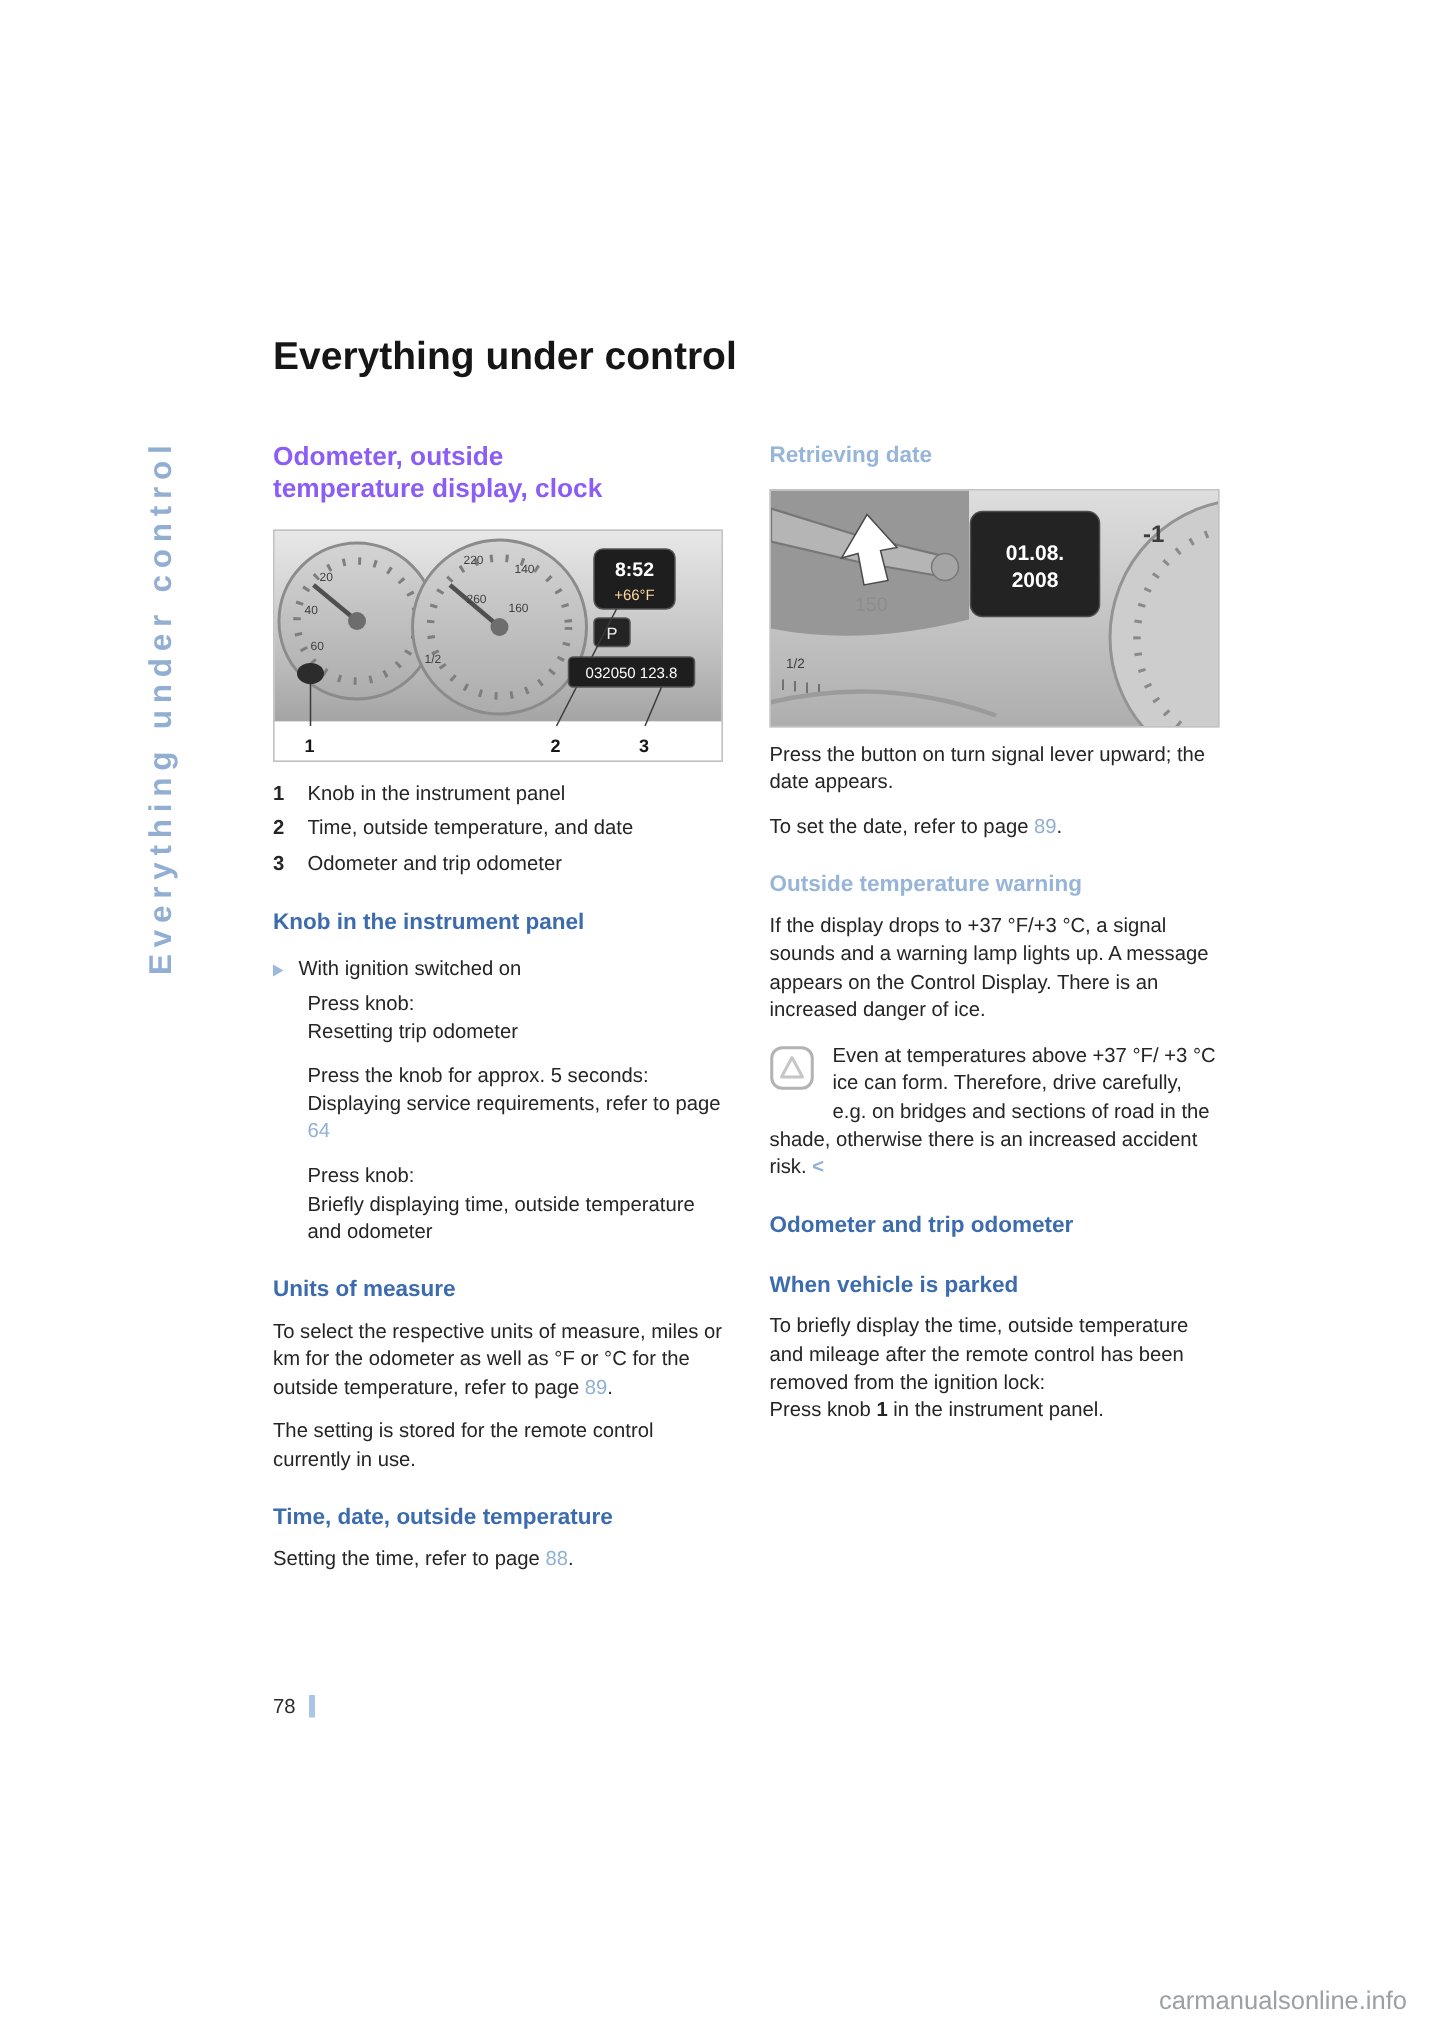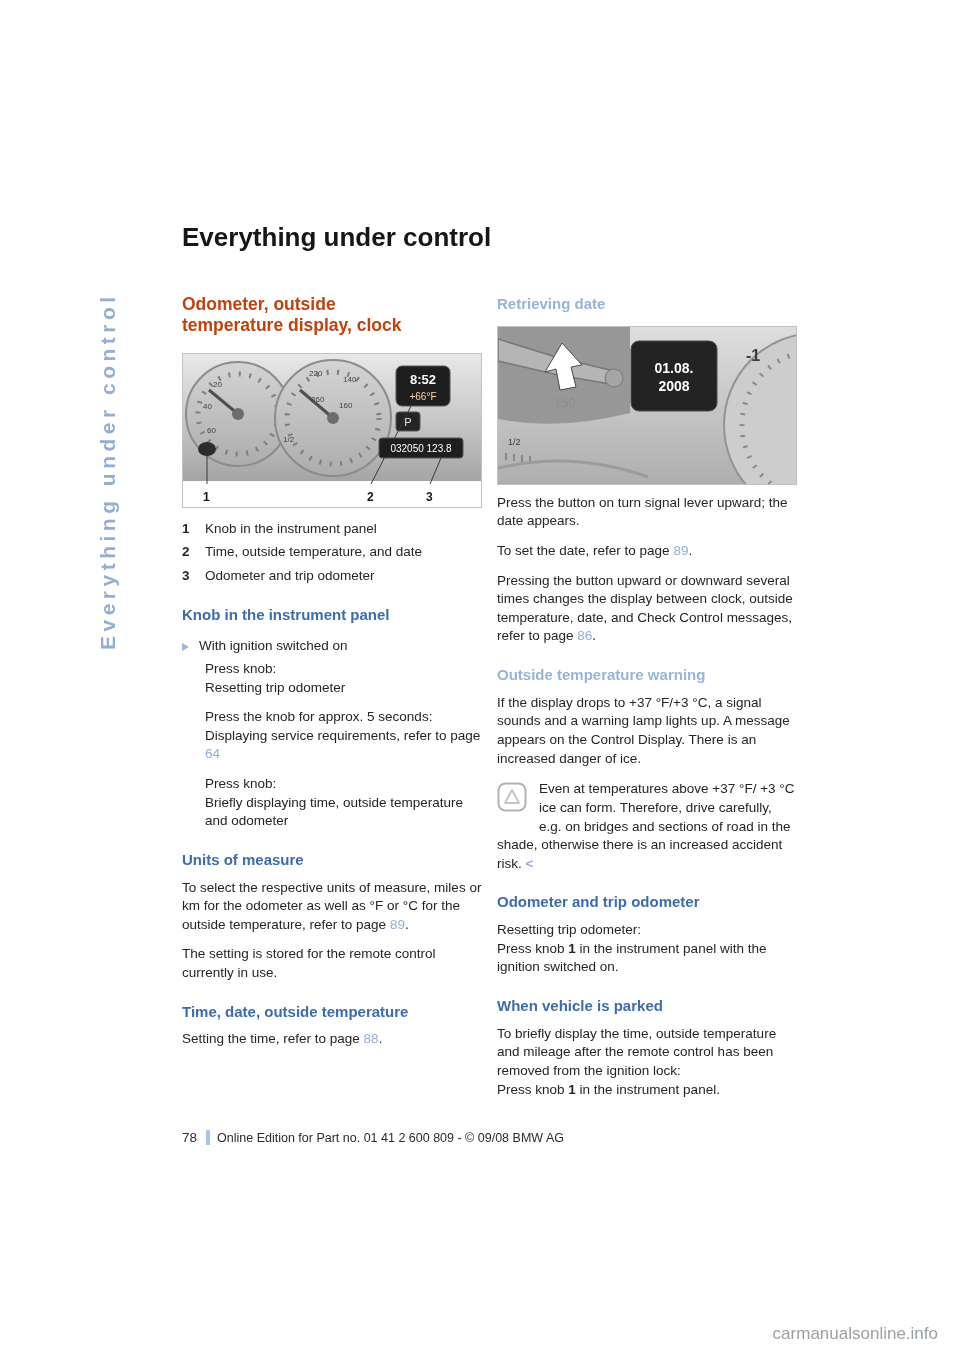--- a/index.html
+++ b/index.html
@@ -7,23 +7,23 @@
     width:960px;height:1358px;position:relative;background:#ffffff;
     font-family:"Liberation Sans",sans-serif;color:#252525;overflow:hidden;
   }
   .side-label{
     position:absolute;left:96px;top:650px;transform-origin:0 0;transform:rotate(-90deg);
     white-space:nowrap;font-size:21px;font-weight:bold;letter-spacing:4.5px;color:#92afd3;
   }
   .page-title{position:absolute;left:182px;top:222px;font-size:26px;font-weight:bold;color:#161616;margin:0}
   .col{position:absolute;top:294px;width:300px;font-size:13.5px;line-height:1.38;color:#252525}
   .col-left{left:182px}
-  .col-right{left:497px}
+  .col-right{left:513px}
   .col > :first-child{margin-top:0}
-  .h2{font-size:17.5px;line-height:1.22;font-weight:bold;color:#c2410c;margin:0 0 16px;white-space:pre-line}
+  .h2{font-size:17.5px;line-height:1.22;font-weight:bold;color:#8b5cf6;margin:0 0 16px;white-space:pre-line}
   .h3{font-size:15px;font-weight:bold;color:#3d6cae;margin:19px 0 8px}
   .h3.light{color:#97b5d9}
   .fig{margin:0;border:1px solid #c2c2c2;line-height:0;background:#d8d8d8;width:300px;box-sizing:border-box}
   .fig1{margin-bottom:12px}
   .fig2{margin:11px 0 9px}
   p{margin:0 0 11px}
   .preline{white-space:pre-line}
   .indent{margin-left:23px}
   .legend{margin:0 0 2px}
   .legend-row{display:flex;margin-bottom:5px}
@@ -183,45 +183,41 @@
           <line x1="16" y1="127" x2="16" y2="134"></line>
         <line x1="24" y1="128" x2="24" y2="135"></line>
           <line x1="32" y1="129" x2="32" y2="136"></line>
       </g>
       <path d="M-30,150 Q60,118 150,150" fill="none" stroke="#9b9b9b" stroke-width="3"></path>
     </svg>
   </figure>
 
   <p>Press the button on turn signal lever upward; the date appears.</p>
   <p><span>To set the date, refer to page </span><a class="pref">89</a><span>.</span></p>
-  <p><span>Pressing the button upward or downward several times changes the display between clock, outside temperature, date, and Check Control messages, refer to page </span><a class="pref">86</a><span>.</span></p>
 
   <h3 class="h3 light">Outside temperature warning</h3>
   <p>If the display drops to +37 °F/+3 °C, a signal sounds and a warning lamp lights up. A message appears on the Control Display. There is an increased danger of ice.</p>
 
   <div class="warnbox">
     <span class="warnicon">
       <svg width="30" height="30" viewBox="0 0 30 30">
         <rect x="1.5" y="1.5" width="27" height="27" rx="7" fill="#ffffff" stroke="#b3b3b3" stroke-width="2"></rect>
         <path d="M15,8 L22,21 L8,21 Z" fill="none" stroke="#c6c6c6" stroke-width="2" stroke-linejoin="round"></path>
       </svg>
     </span>
     <span>Even at temperatures above +37 °F/ +3 °C ice can form. Therefore, drive carefully, e.g. on bridges and sections of road in the shade, otherwise there is an increased accident risk.</span>
     <span class="endmark">&lt;</span>
   </div>
 
   <h3 class="h3">Odometer and trip odometer</h3>
-  <p class="preline"><span>Resetting trip odometer:
-Press knob </span><span class="boldnum">1</span><span> in the instrument panel with the ignition switched on.</span></p>
 
   <h3 class="h3">When vehicle is parked</h3>
   <p class="preline"><span>To briefly display the time, outside temperature and mileage after the remote control has been removed from the ignition lock:
 Press knob </span><span class="boldnum">1</span><span> in the instrument panel.</span></p>
 
 </div>
 
 <div class="footer">
   <span class="footer-pagenum">78</span>
   <span class="footer-bar"></span>
-  <span class="footer-text">Online Edition for Part no. 01 41 2 600 809 - © 09/08 BMW AG</span>
 </div>
 
 <div class="watermark">carmanualsonline.info</div>
 
 </body></html>

